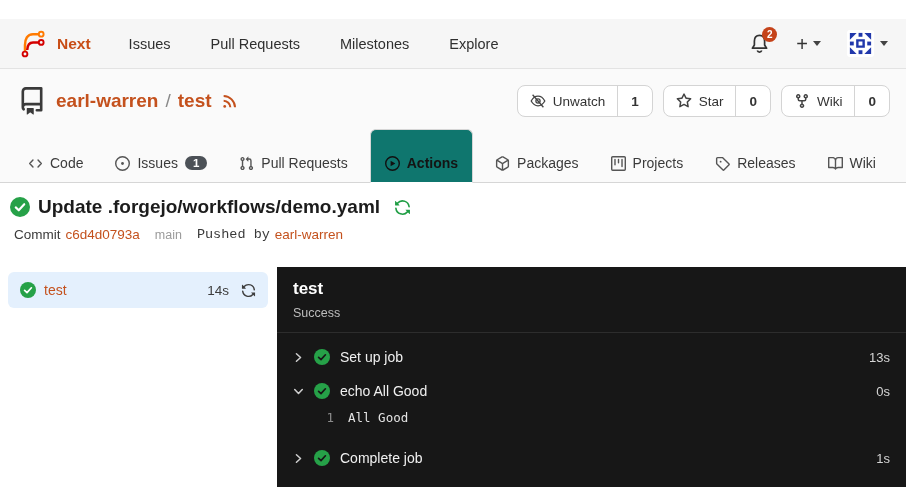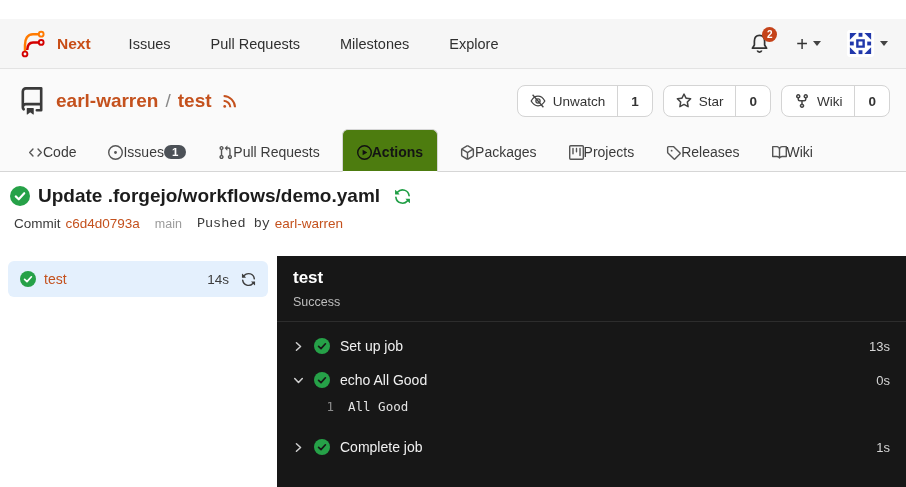--- a/index.html
+++ b/index.html
@@ -37,25 +37,25 @@
   .split-btn { display:flex; align-items:stretch; border:1px solid #d4d4d4; border-radius:8px;
     background:#fff; height:32px; overflow:hidden; cursor:pointer; }
   .split-btn .lbl { display:flex; align-items:center; gap:7px; padding:0 12px;
     font-size:13.5px; color:#333; }
   .split-btn .cnt { display:flex; align-items:center; padding:0 13px; font-size:13.5px;
     font-weight:700; color:#333; border-left:1px solid #d4d4d4; }
 
   
   .tabs-row { display:flex; align-items:flex-end; padding:12px 0 0 18px;
     border-bottom:1px solid #d6d6d6; }
-  .tab { display:flex; align-items:center; font-size:14px; color:#3b3b3b;
+  .tab { display:flex; align-items:center; gap:7px; font-size:14px; color:#3b3b3b;
     padding:9px 10px 11px; margin-right:12px; cursor:pointer; white-space:nowrap; }
-  .tab.active { background:#4d7c0f; border:1px solid #d6d6d6; border-bottom:1px solid #fff;
+  .tab.active { background:#0f766e; border:1px solid #d6d6d6; border-bottom:1px solid #fff;
     border-radius:6px 6px 0 0; margin-bottom:-1px; font-weight:700; color:#141414;
-    padding:14px 14px 11px; }
+    padding:25px 14px 11px; }
   .tab-badge { background:#4c5157; color:#fff; border-radius:10px; font-size:11.5px;
     font-weight:600; padding:1px 8px; }
 
   
   .content { flex:1; display:flex; flex-direction:column; min-height:0; background:#fff; }
   .run-title-row { display:flex; align-items:center; gap:8px; padding:13px 26px 0 10px; }
   .run-title { font-size:19px; font-weight:700; color:#1c1c1c; }
   .rerun-icon { margin-left:6px; cursor:pointer; display:flex; }
   .run-meta { padding:9px 10px 0 14px; font-size:13.5px; color:#3a3a3a;
     display:flex; align-items:center; }

